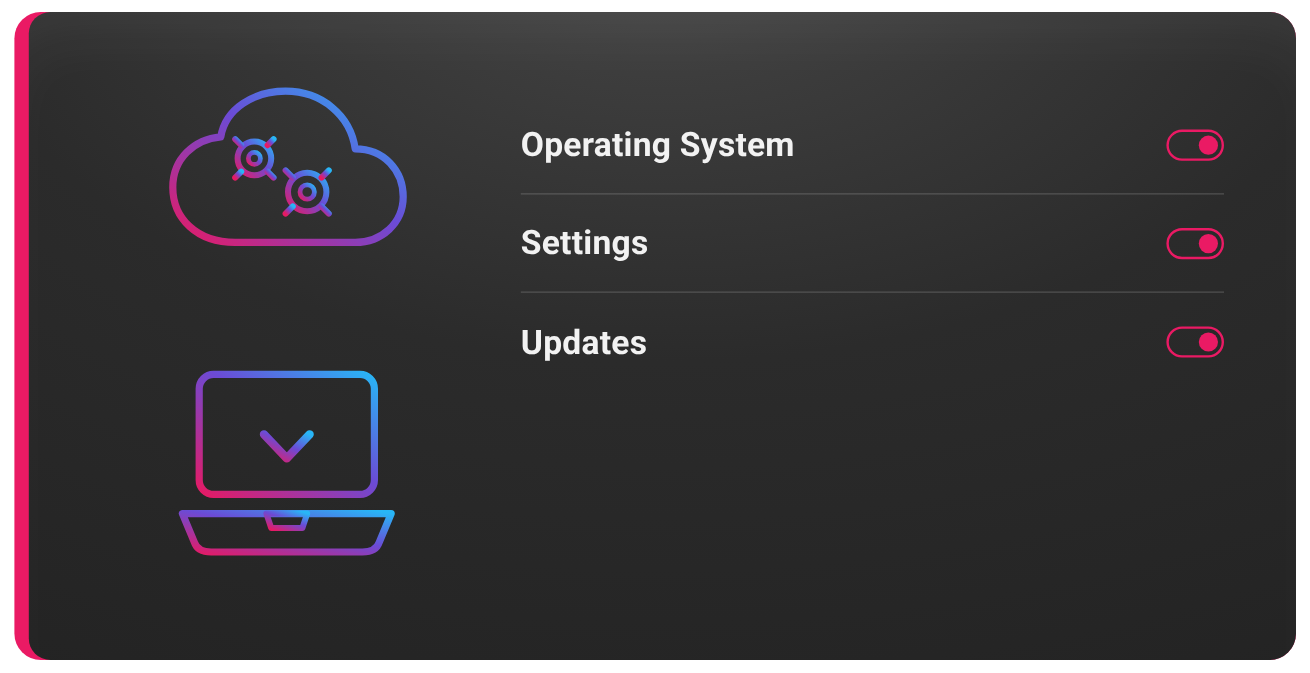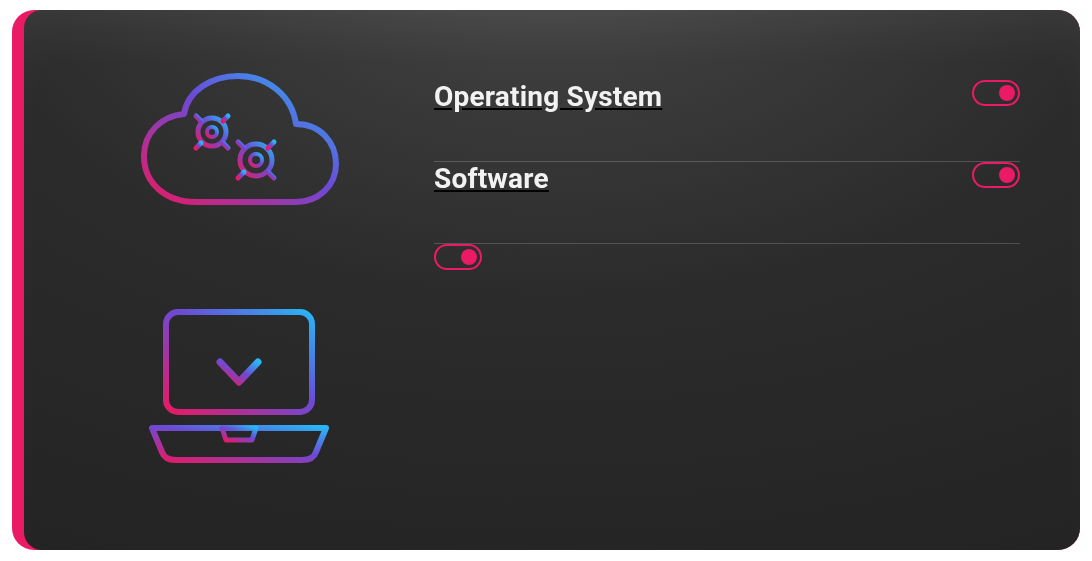--- a/index.html
+++ b/index.html
@@ -45,24 +45,24 @@
   }
   .icon-slot.top { top: 60px; }
   .icon-slot.bottom { top: 290px; height: 170px; }
 
   .list {
     flex: 1 1 auto;
     padding: 70px 60px 0 10px;
   }
   .row {
     display: flex;
+    align-items: center;
     justify-content: space-between;
     height: 82px;
     border-bottom: 1px solid rgba(255,255,255,0.18);
-    text-decoration: underline;
   }
   .row:last-child { border-bottom: none; }
   .row-label {
     color: #f2f2f2;
     font-weight: 700;
     font-size: 28px;
     letter-spacing: 0.2px;
   }
   .toggle {
     width: 48px;
@@ -172,28 +172,29 @@
 
       <div class="row">
         <span class="row-label">Operating System</span>
         <div class="toggle">
             <div class="knob"></div>
           </div>
       </div>
 
 
       <div class="row">
-        <span class="row-label">Software</span>
+        <span class="row-label">Settings</span>
         <div class="toggle">
             <div class="knob"></div>
           </div>
       </div>
 
 
       <div class="row">
+        <span class="row-label">Updates</span>
         <div class="toggle">
             <div class="knob"></div>
           </div>
       </div>
 
     </div>
 
   </div>
 </div>
 

